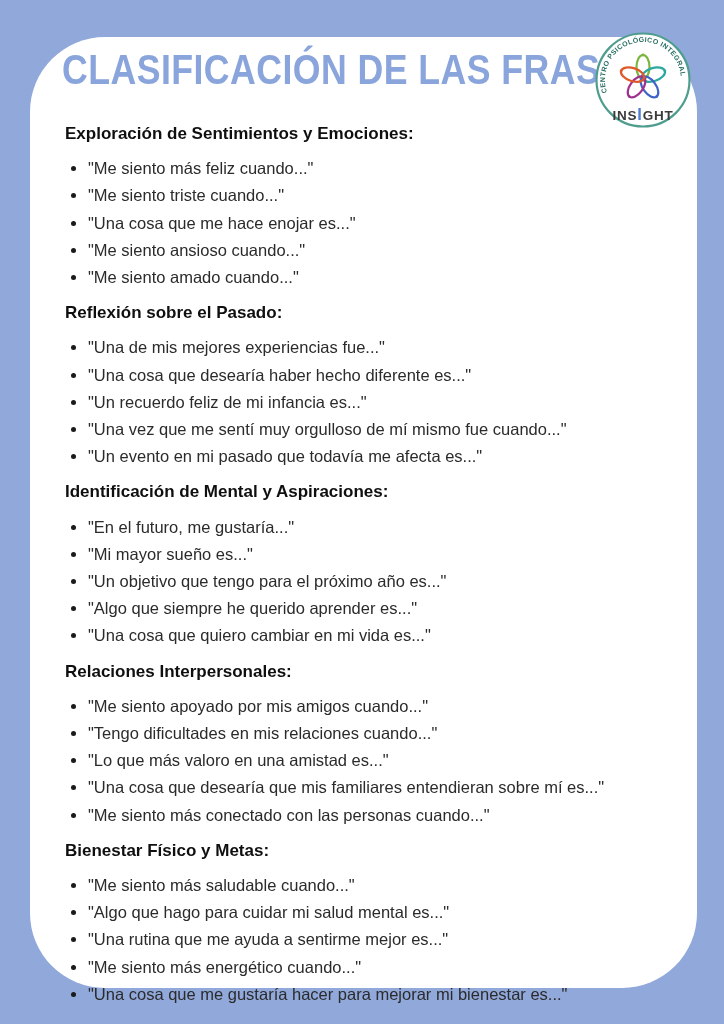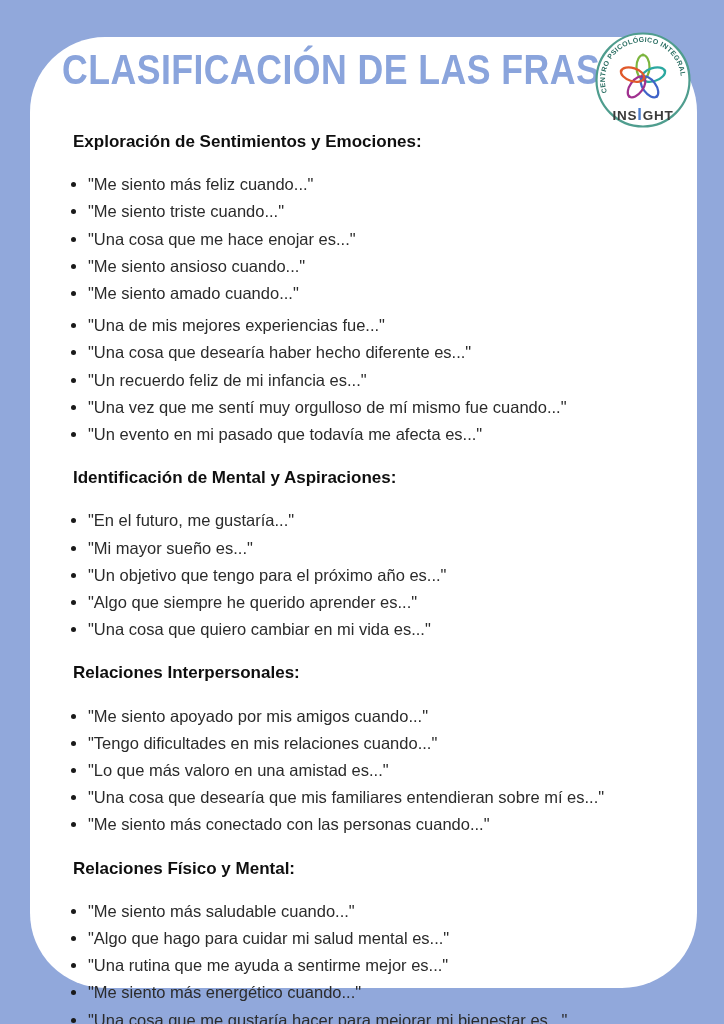--- a/index.html
+++ b/index.html
@@ -28,21 +28,21 @@
   }
   .logo{
     position:absolute;left:595px;top:32px;
     width:96px;height:96px;
   }
   .content{
     position:absolute;left:57px;top:112px;width:625px;
   }
   .section{margin:0 0 5px 0;}
   .sec-heading{
-    margin:16px;
+    margin:8px;
     font-size:17px;line-height:27.2px;
     font-weight:bold;color:#0f0f0f;
   }
   ul.phrases{margin:0;padding:0;list-style:none;}
   li.phrase{
     position:relative;
     padding-left:31px;
     font-size:16.5px;line-height:27.2px;
     color:#2b2b2b;
     white-space:nowrap;
@@ -110,20 +110,21 @@
     <ul class="phrases">
         <li class="phrase">"Me siento más feliz cuando..."</li>
         <li class="phrase">"Me siento triste cuando..."</li>
         <li class="phrase">"Una cosa que me hace enojar es..."</li>
         <li class="phrase">"Me siento ansioso cuando..."</li>
         <li class="phrase">"Me siento amado cuando..."</li>
       </ul>
   </div>
 
   <div class="section">
+    <h2 class="sec-heading">Reflexión sobre el Pasado:</h2>
     <ul class="phrases">
         <li class="phrase">"Una de mis mejores experiencias fue..."</li>
         <li class="phrase">"Una cosa que desearía haber hecho diferente es..."</li>
         <li class="phrase">"Un recuerdo feliz de mi infancia es..."</li>
         <li class="phrase">"Una vez que me sentí muy orgulloso de mí mismo fue cuando..."</li>
         <li class="phrase">"Un evento en mi pasado que todavía me afecta es..."</li>
       </ul>
   </div>
 
   <div class="section">
@@ -142,21 +143,21 @@
     <ul class="phrases">
         <li class="phrase">"Me siento apoyado por mis amigos cuando..."</li>
         <li class="phrase">"Tengo dificultades en mis relaciones cuando..."</li>
         <li class="phrase">"Lo que más valoro en una amistad es..."</li>
         <li class="phrase">"Una cosa que desearía que mis familiares entendieran sobre mí es..."</li>
         <li class="phrase">"Me siento más conectado con las personas cuando..."</li>
       </ul>
   </div>
 
   <div class="section">
-    <h2 class="sec-heading">Relaciones Físico y Mental:</h2>
+    <h2 class="sec-heading">Bienestar Físico y Metas:</h2>
     <ul class="phrases">
         <li class="phrase">"Me siento más saludable cuando..."</li>
         <li class="phrase">"Algo que hago para cuidar mi salud mental es..."</li>
         <li class="phrase">"Una rutina que me ayuda a sentirme mejor es..."</li>
         <li class="phrase">"Me siento más energético cuando..."</li>
         <li class="phrase">"Una cosa que me gustaría hacer para mejorar mi bienestar es..."</li>
       </ul>
   </div>
 </div>
 

